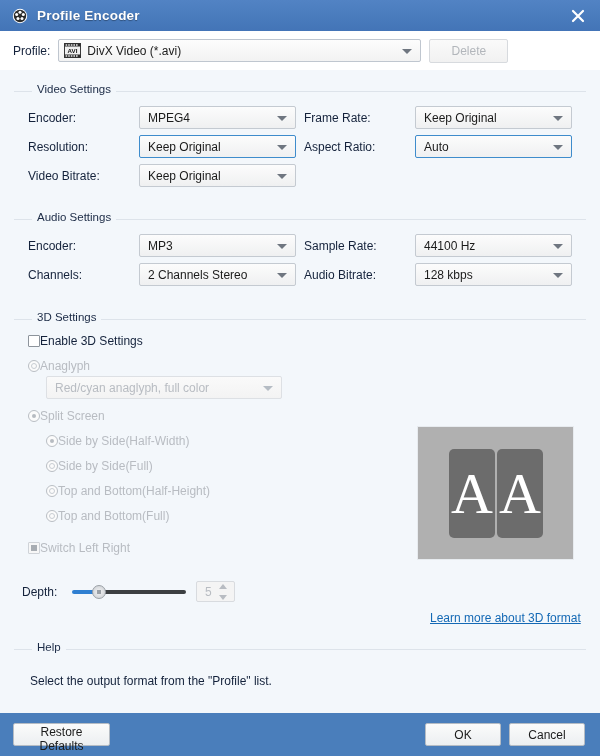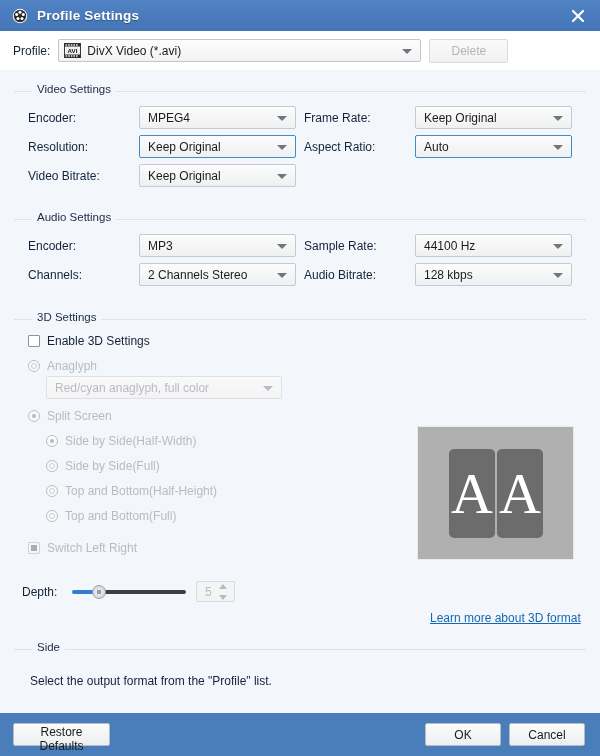--- a/index.html
+++ b/index.html
@@ -246,21 +246,21 @@
   .radio.ring::after {
     content: "";
     position: absolute;
     left: 2px; top: 2px;
     width: 6px; height: 6px;
     border-radius: 50%;
     border: 1px solid #c8cdd3;
     box-sizing: border-box;
   }
   .ctl-label {
-    margin-left: 7px;
+    margin-left: 0;
     font-size: 12px;
     color: #14223b;
   }
   .ctl-label.dim { color: #b8bcc2; }
 
   
   .slider-wrap {
     position: absolute;
     left: 72px; top: 513px;
     width: 114px; height: 18px;
@@ -405,21 +405,21 @@
         <g fill="#ffffff">
           <circle cx="8" cy="4.2" r="1.5"></circle>
           <circle cx="11.3" cy="6.6" r="1.5"></circle>
           <circle cx="10.0" cy="10.6" r="1.5"></circle>
           <circle cx="6.0" cy="10.6" r="1.5"></circle>
           <circle cx="4.7" cy="6.6" r="1.5"></circle>
         </g>
         <circle cx="8" cy="8" r="1.5" fill="#2c2c2c"></circle>
       </svg>
     </span>
-    <span class="title-text">Profile Settings</span>
+    <span class="title-text">Profile Encoder</span>
     <span class="title-close">
       <svg width="16" height="16" viewBox="0 0 16 16">
         <path d="M3 3 L13 13 M13 3 L3 13" stroke="#ffffff" stroke-width="2.2" stroke-linecap="round"></path>
       </svg>
     </span>
   </div>
 
   <div class="profile-band">
     <span class="profile-label">Profile:</span>
     <div class="profile-combo">
@@ -580,21 +580,21 @@
       <div class="preview-inner">
         <div class="preview-pane">A</div>
         <div class="preview-pane">A</div>
       </div>
     </div>
 
     <div class="learn-link">Learn more about 3D format</div>
 
     <div class="group" style="left:14px; top:570px; width:572px; height:60px;">
       <div class="group-line"></div>
-      <div class="group-title">Side</div>
+      <div class="group-title">Help</div>
     </div>
     <div class="help-text">Select the output format from the "Profile" list.</div>
 
   </div>
 
   <div class="footer">
     <button class="btn btn-restore">Restore Defaults</button>
     <button class="btn btn-ok">OK</button>
     <button class="btn btn-cancel">Cancel</button>
   </div>

